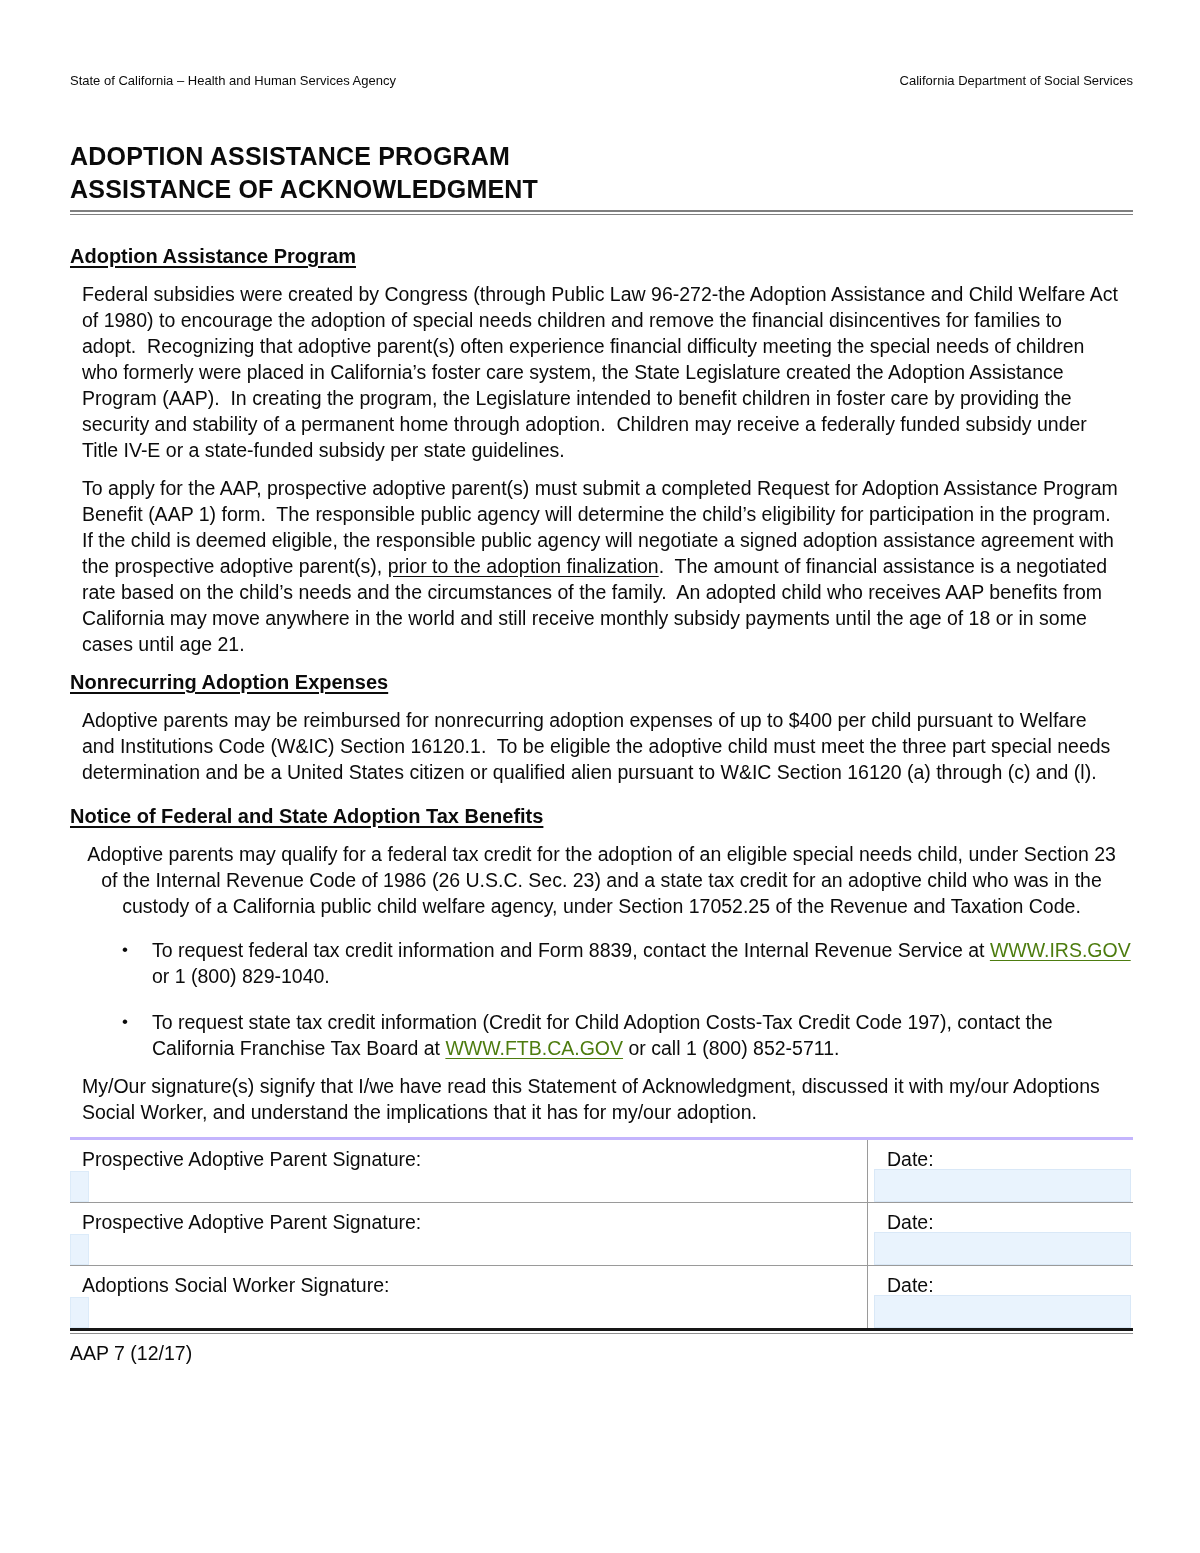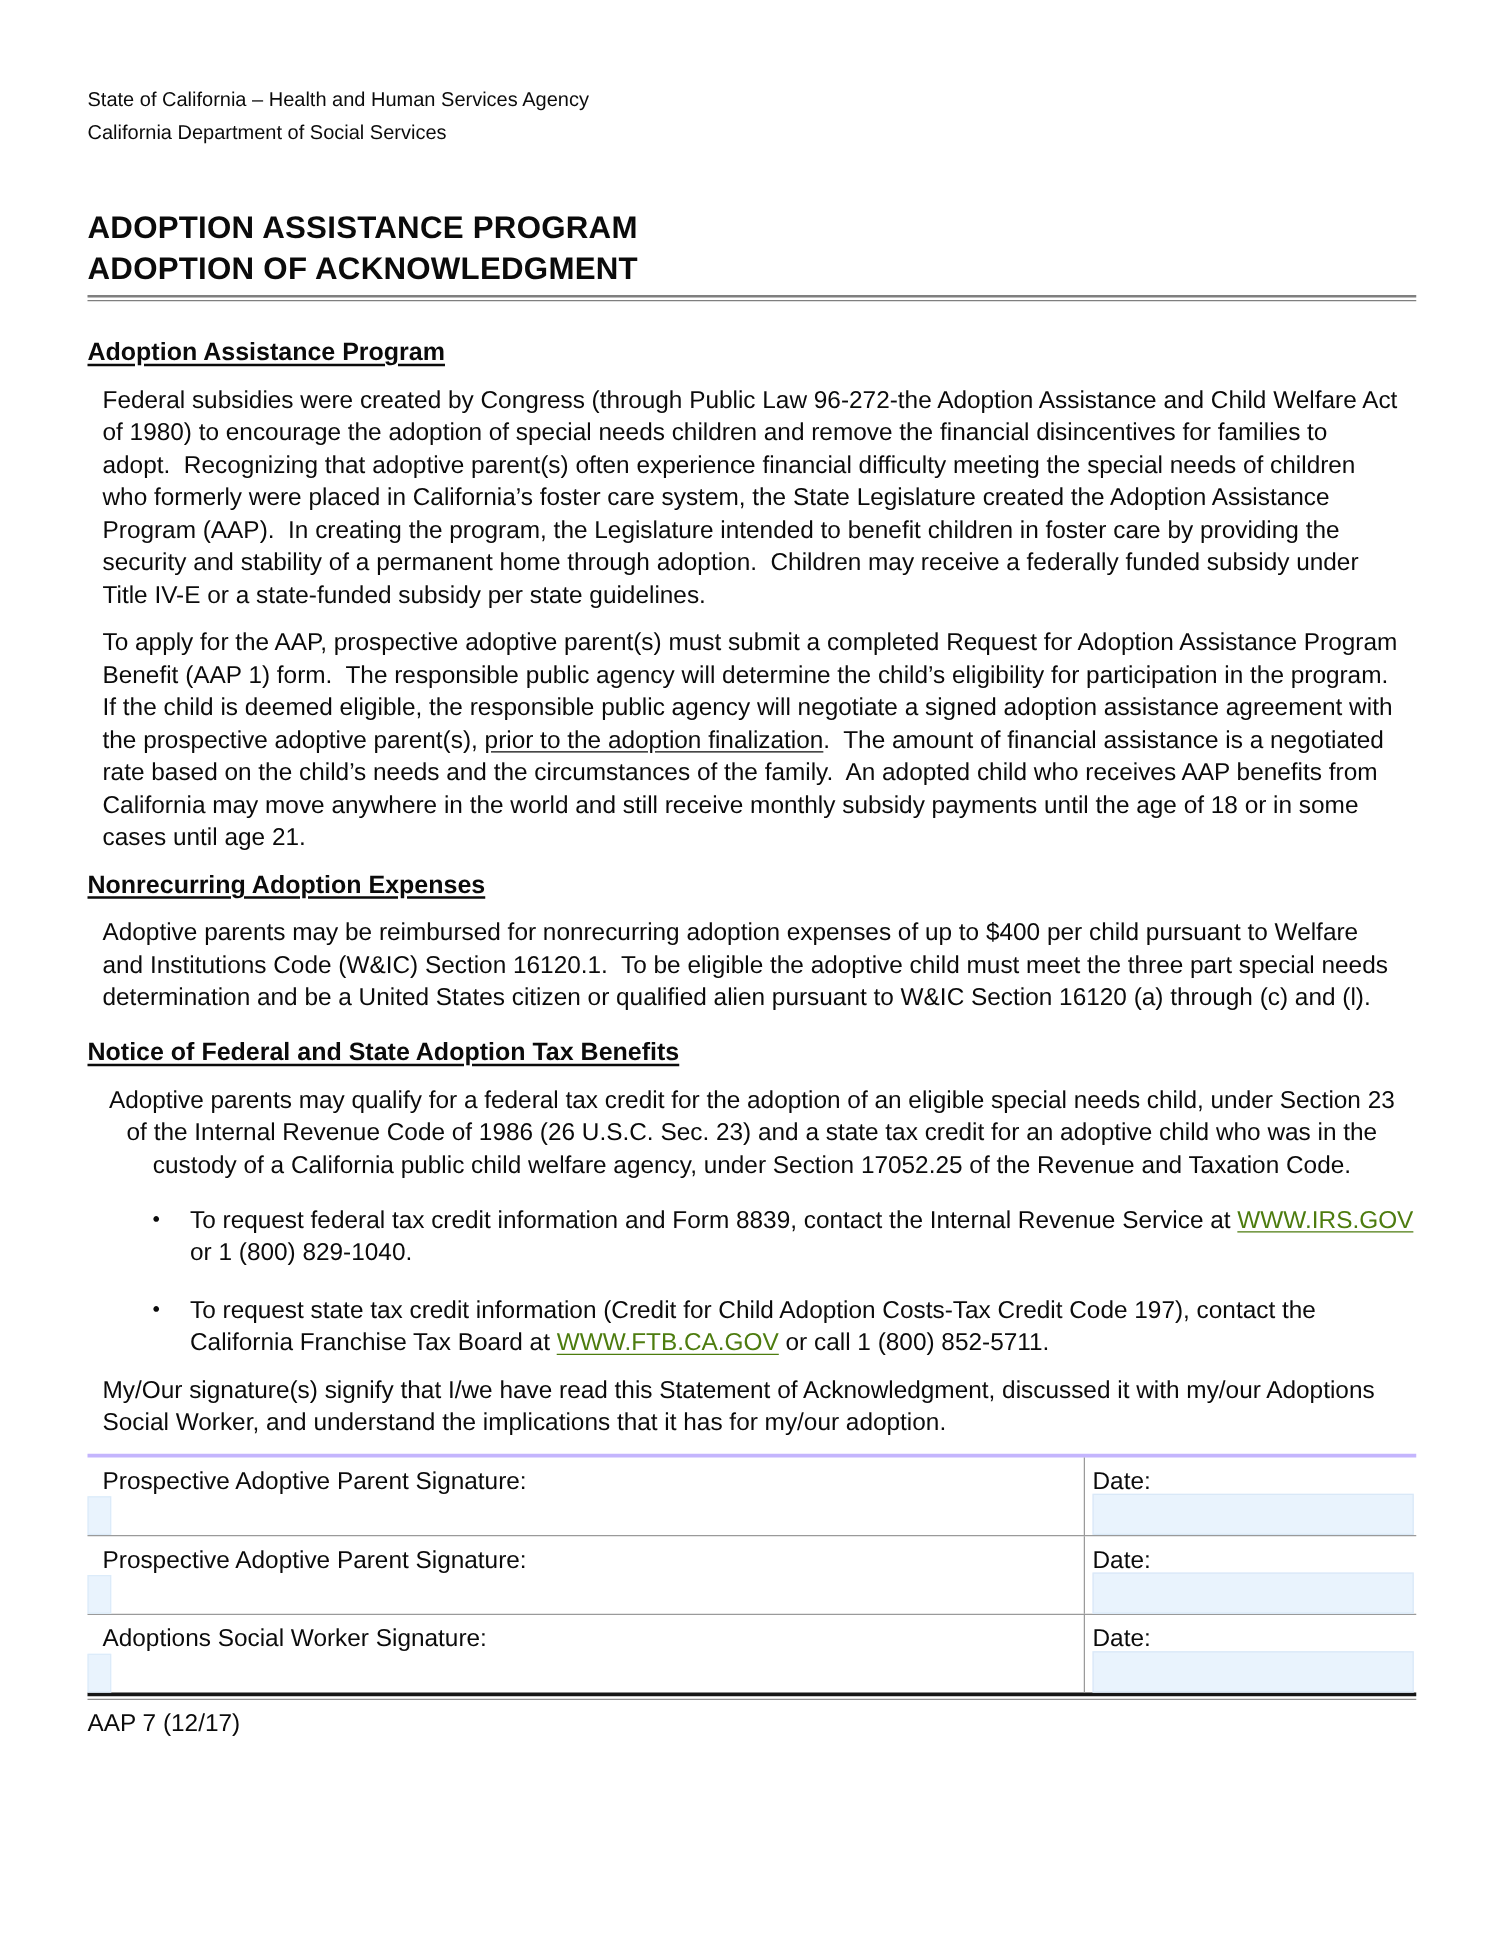--- a/index.html
+++ b/index.html
@@ -12,23 +12,22 @@
     -webkit-font-smoothing: antialiased;
   }
   .page {
     width: 1200px; height: 1553px;
     padding: 68px 67px 0 70px;
     overflow: hidden;
   }
   .header-row {
     display: flex;
     justify-content: space-between;
-    font-size: 16px;
-    line-height: 26px;
-    flex-direction: column;
+    font-size: 13px;
+    line-height: 26px;
   }
   .doc-title {
     margin-top: 46px;
     font-size: 25px;
     font-weight: bold;
     line-height: 33px;
     letter-spacing: 0.2px;
   }
   .title-rule {
     margin-top: 4px;
@@ -91,21 +90,21 @@
     height: 63px;
   }
   .sig-row.sep { border-bottom: 1px solid #9a9a9a; }
   .sig-row:last-child { height: 62px; }
   .sig-cell {
     position: relative;
     padding: 7px 10px 0 12px;
     font-size: 19.5px;
     line-height: 24px;
   }
-  .date-cell { border-left: 1px solid #9a9a9a; padding-left: 6px; }
+  .date-cell { border-left: 1px solid #9a9a9a; padding-left: 19px; }
   .sig-field {
     position: absolute;
     left: 0; bottom: 0;
     width: 19px; height: 31px;
     background: #e9f3fd;
     border: 1px solid #dcebf9;
   }
   .date-field {
     position: absolute;
     left: 6px; right: 2px; bottom: 0;
@@ -128,21 +127,21 @@
 
 <div class="page">
 
   <div class="header-row">
     <span>State of California – Health and Human Services Agency</span>
     <span>California Department of Social Services</span>
   </div>
 
   <div class="doc-title">
     <div>ADOPTION ASSISTANCE PROGRAM</div>
-    <div>ADOPTION OF ACKNOWLEDGMENT</div>
+    <div>ASSISTANCE OF ACKNOWLEDGMENT</div>
   </div>
 
   <div class="title-rule"></div>
 
   <h2 class="sec-heading h-sec1">Adoption Assistance Program</h2>
 
   <p class="body-text p1">Federal subsidies were created by Congress (through Public Law 96-272-the Adoption Assistance and Child Welfare Act of 1980) to encourage the adoption of special needs children and remove the financial disincentives for families to adopt.  Recognizing that adoptive parent(s) often experience financial difficulty meeting the special needs of children who formerly were placed in California’s foster care system, the State Legislature created the Adoption Assistance Program (AAP).  In creating the program, the Legislature intended to benefit children in foster care by providing the security and stability of a permanent home through adoption.  Children may receive a federally funded subsidy under Title IV-E or a state-funded subsidy per state guidelines.</p>
 
   <p class="body-text p2"><span>To apply for the AAP, prospective adoptive parent(s) must submit a completed Request for Adoption Assistance Program Benefit (AAP 1) form.  The responsible public agency will determine the child’s eligibility for participation in the program.  If the child is deemed eligible, the responsible public agency will negotiate a signed adoption assistance agreement with the prospective adoptive parent(s), </span><span class="u-phrase">prior to the adoption finalization</span><span>.  The amount of financial assistance is a negotiated rate based on the child’s needs and the circumstances of the family.  An adopted child who receives AAP benefits from California may move anywhere in the world and still receive monthly subsidy payments until the age of 18 or in some cases until age 21.</span></p>
 

